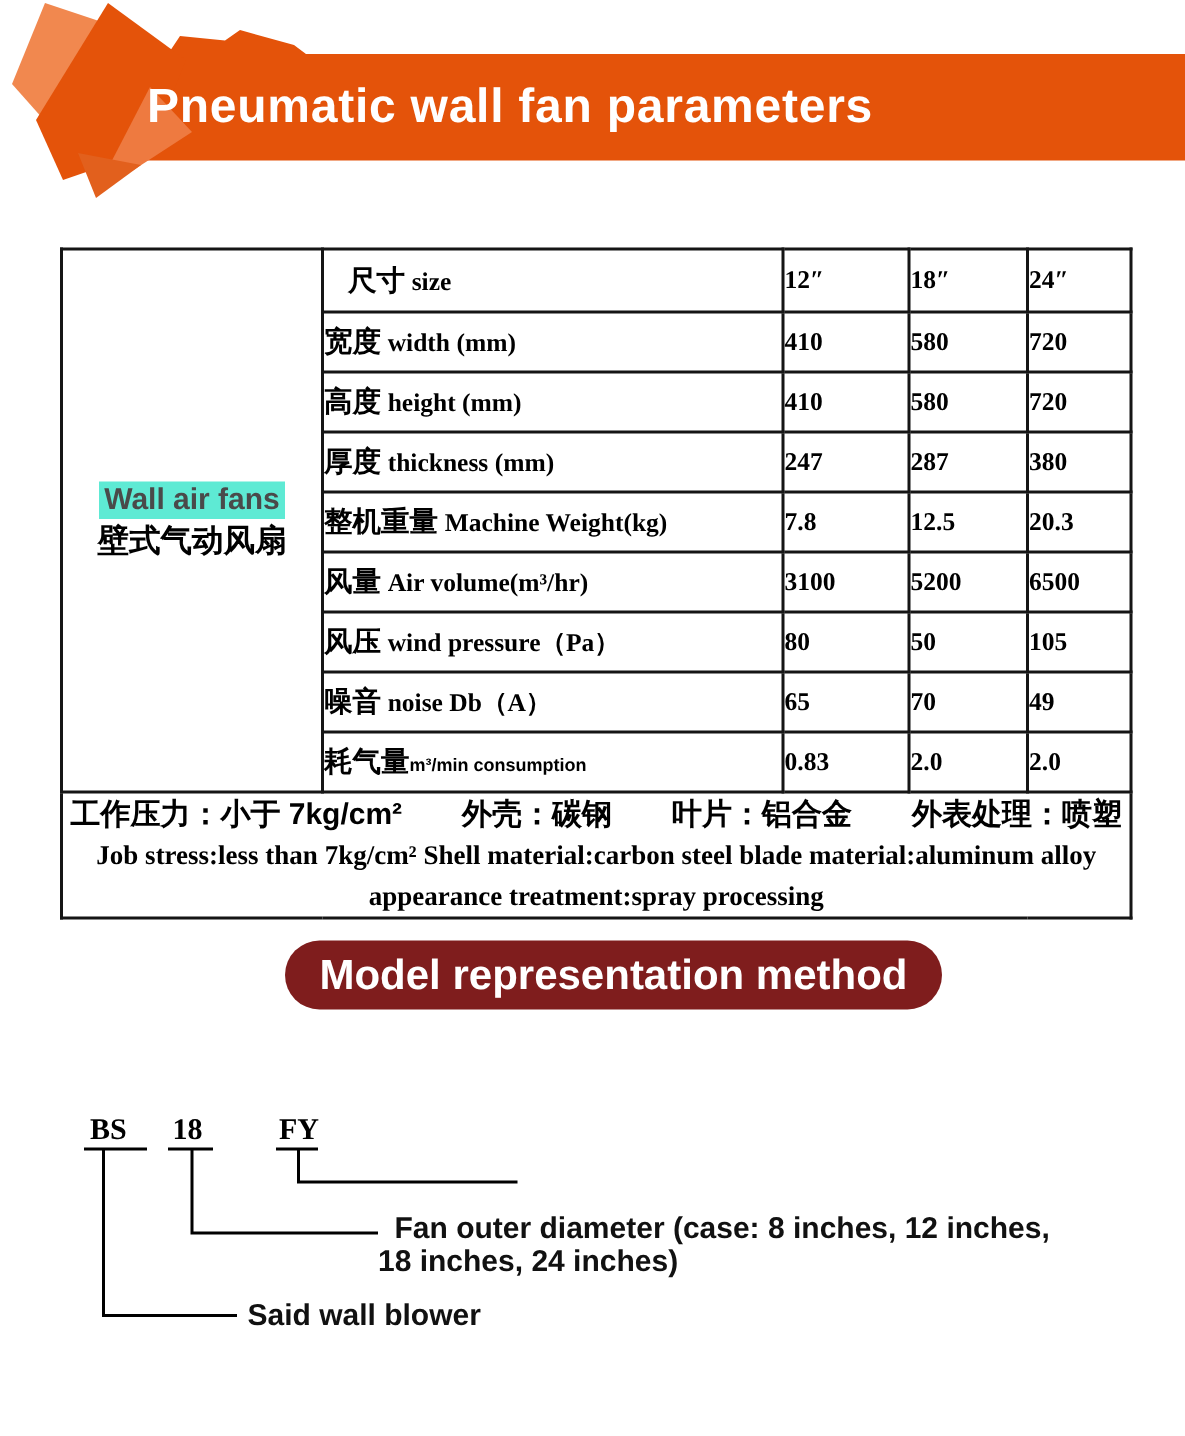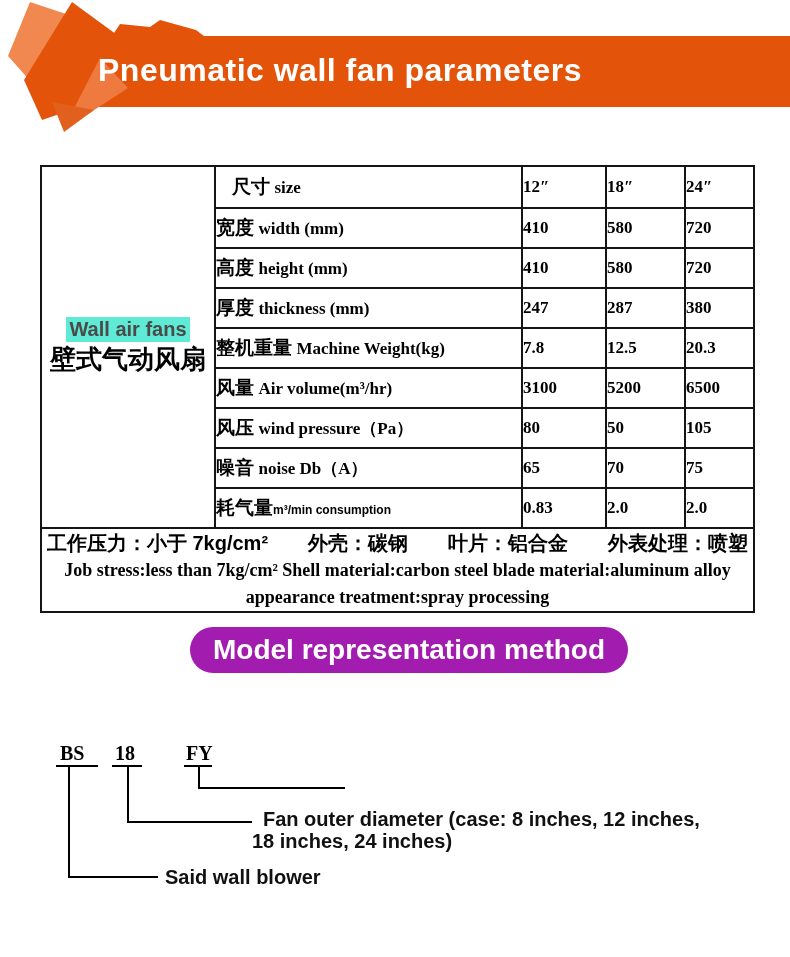--- a/index.html
+++ b/index.html
@@ -16,37 +16,37 @@
   }
   
   .table-wrap{position:absolute;left:40px;top:165px;}
   table.spec{border-collapse:collapse;table-layout:fixed;width:713px;background:#fff;}
   table.spec td{border:2px solid #151515;vertical-align:middle;padding:0;}
   td.prod{text-align:center;}
   .prod-en-hl{
     display:inline-block;background:#5eead4;color:#4a4a4a;
     font-weight:bold;font-size:20px;padding:1px 3px;
   }
-  .prod-zh{font-weight:bold;font-size:26px;color:#000;margin-top:0;}
+  .prod-zh{font-weight:bold;font-size:21px;color:#000;margin-top:0;}
   td.param{height:38px;padding-left:8px;text-align:left;}
   td.param.head{text-align:left;padding-left:16px;height:40px;}
   td.param .zh{font-weight:bold;font-size:19px;color:#000;}
   td.param .en{font-family:"Liberation Serif",serif;font-weight:bold;font-size:17px;color:#000;}
   td.param.mono .en{font-family:Liberation Sans, sans-serif;font-size:12px;}
   td.val{
     font-family:"Liberation Serif",serif;
     font-weight:bold;font-size:17px;color:#000;height:38px;
   }
   td.tfoot{padding:7px 6px 9px 6px;text-align:center;}
   .fl0{font-weight:bold;font-size:20px;color:#000;line-height:28px;}
   .fl1,.fl2{font-family:"Liberation Serif",serif;font-weight:bold;font-size:18px;color:#000;line-height:27px;}
   
   .pill{
     position:absolute;left:190px;top:627px;width:438px;height:46px;
-    background:#a21caf;border-radius:23px;color:#ffffff;
+    background:#7f1d1d;border-radius:23px;color:#ffffff;
     font-size:28px;font-weight:bold;text-align:center;line-height:46px;
   }
   
   .diagram{position:absolute;left:0;top:730px;width:790px;height:200px;}
   .diagram svg{position:absolute;left:0;top:0;}
   .code{
     position:absolute;font-family:"Liberation Serif",serif;
     font-weight:bold;font-size:20px;color:#000;
   }
   .legend{
@@ -118,21 +118,21 @@
         <tr>
           <td class="param"><span class="zh">风压</span> <span class="en">wind pressure（Pa）</span></td>
           <td class="val">80</td>
           <td class="val">50</td>
           <td class="val">105</td>
         </tr>
         <tr>
           <td class="param"><span class="zh">噪音</span> <span class="en">noise Db（A）</span></td>
           <td class="val">65</td>
           <td class="val">70</td>
-          <td class="val">75</td>
+          <td class="val">49</td>
         </tr>
         <tr>
           <td class="param mono"><span class="zh">耗气量</span><span class="en">m³/min consumption</span></td>
           <td class="val">0.83</td>
           <td class="val">2.0</td>
           <td class="val">2.0</td>
         </tr>
         <tr>
           <td class="tfoot" colspan="5">
             <div class="fl0">工作压力：小于 7kg/cm²　　外壳：碳钢　　叶片：铝合金　　外表处理：喷塑</div>

